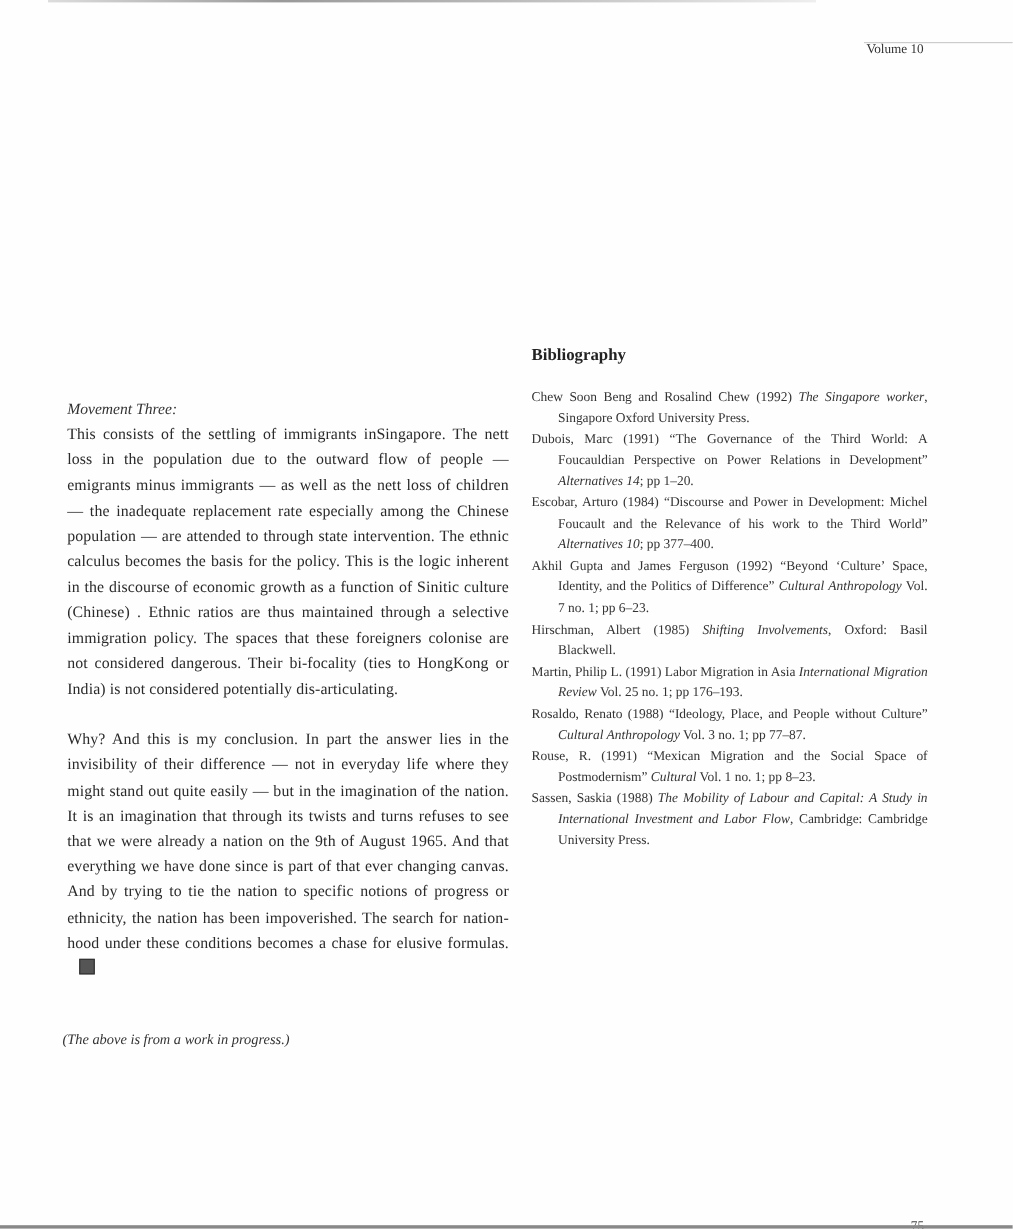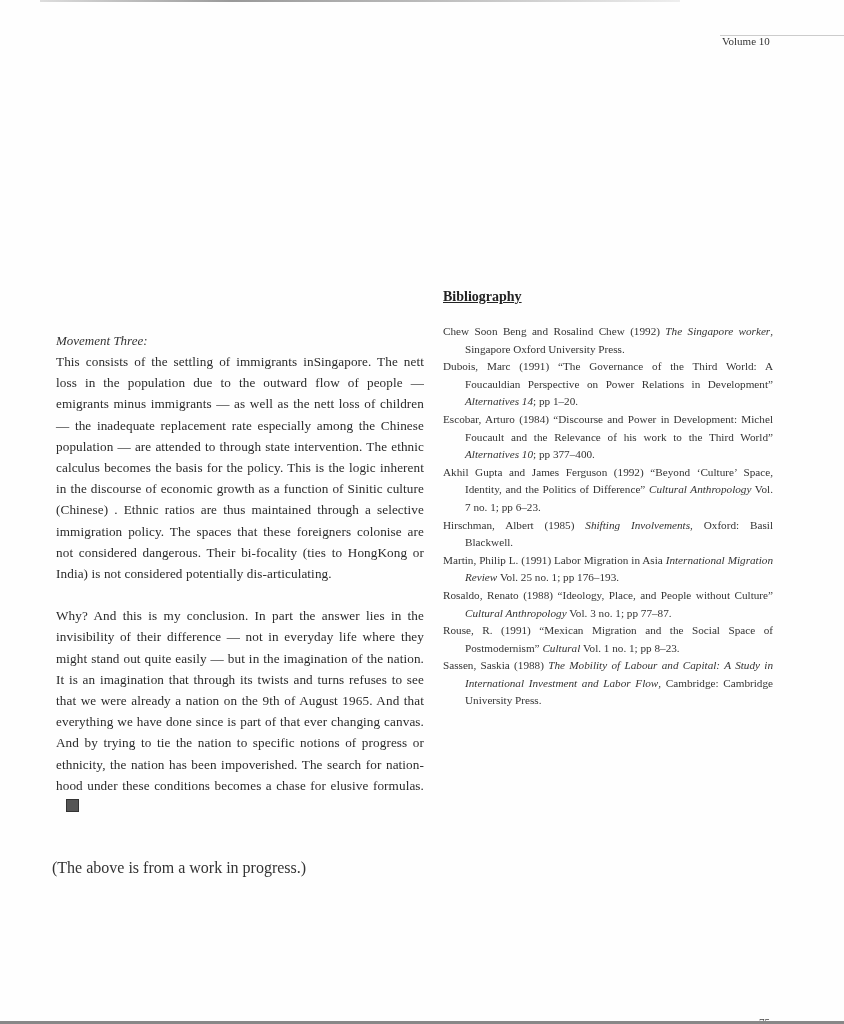--- a/index.html
+++ b/index.html
@@ -31,27 +31,27 @@
   .para {
     font-size: 13.2px; line-height: 21.2px; text-align: justify; margin: 0;
     letter-spacing: 0.1px;
   }
   .para + .para { margin-top: 21px; }
   .end-mark {
     display: inline-block; width: 11px; height: 11px; background: #555;
     border: 1px solid #333; vertical-align: -1px; margin-left: 10px;
   }
   .note {
-    position: absolute; left: 52px; top: 859px; font-size: 16px; color: #333;
+    position: absolute; left: 52px; top: 859px; font-style: italic; font-size: 12px; color: #333;
   }
   .col-right {
     position: absolute; left: 443px; top: 289px; width: 330px;
   }
   .bib-title {
-    font-weight: bold; font-size: 14px; margin: 0 0 18px 0; color: #222; text-decoration: underline;
+    font-weight: bold; font-size: 14px; margin: 0 0 18px 0; color: #222;
   }
   .bib-list { margin: 0; padding: 0; list-style: none; }
   .bib-entry {
     font-size: 11.2px; line-height: 17.6px; padding-left: 22px; text-indent: -22px;
     text-align: justify; color: #333;
   }
   .bib-entry i { font-style: italic; }
   .page-number {
     position: absolute; left: 759px; top: 977px; font-size: 11px; color: #444; margin-top: 39px;
   }

